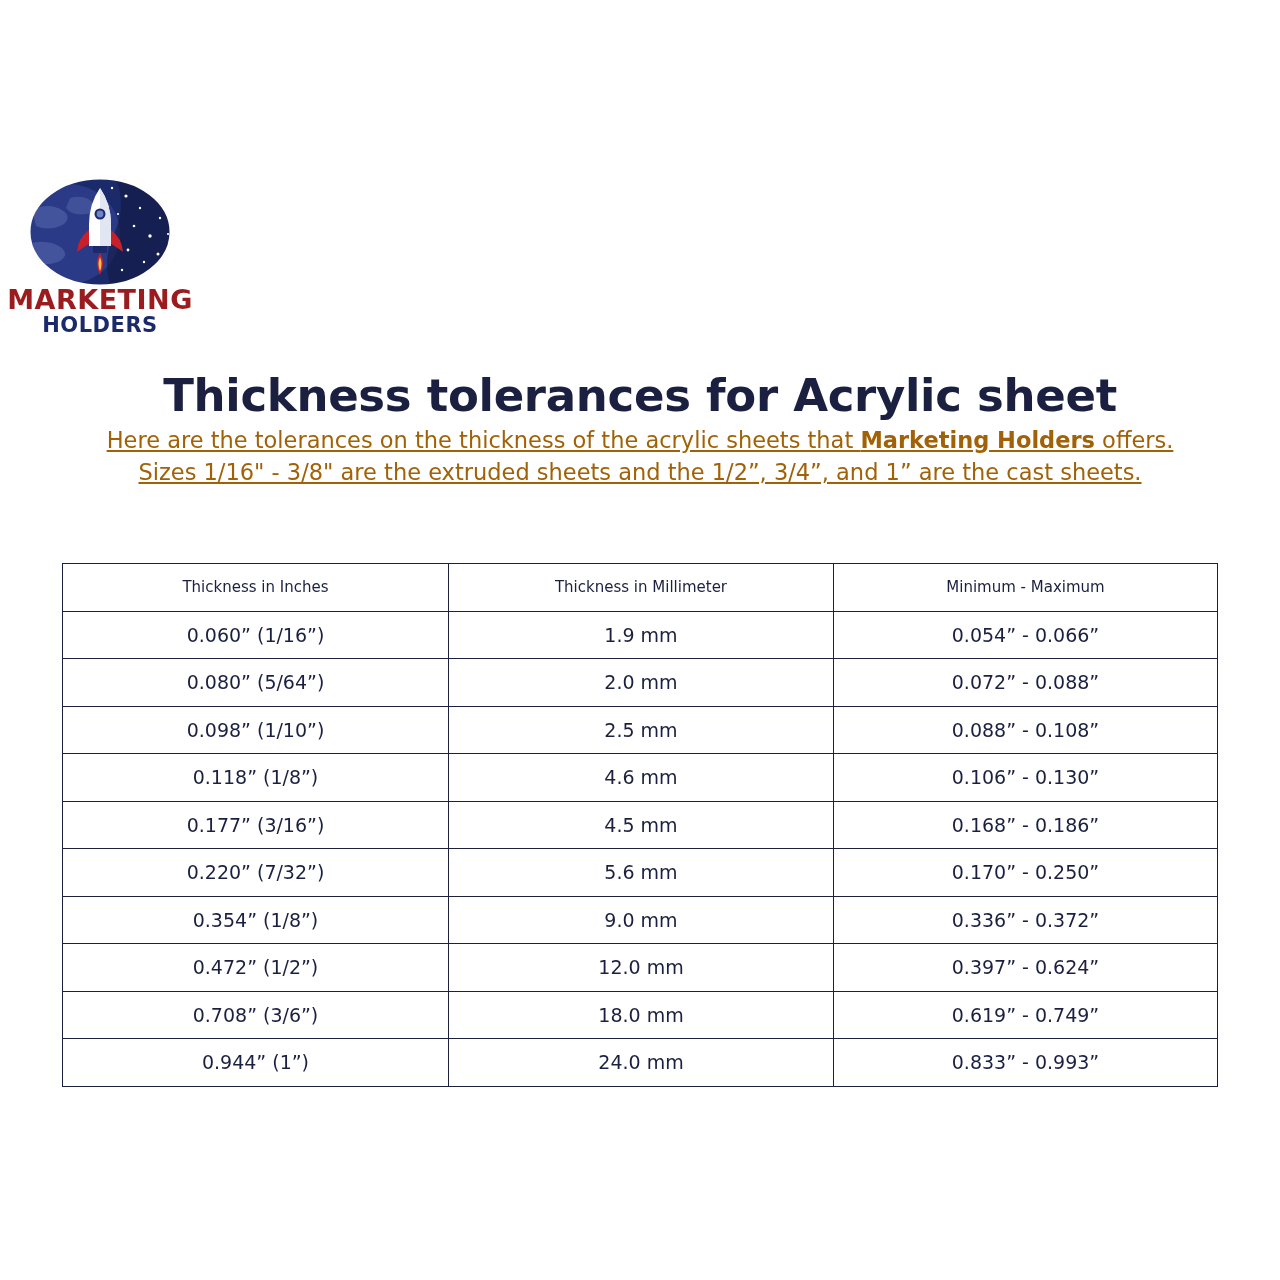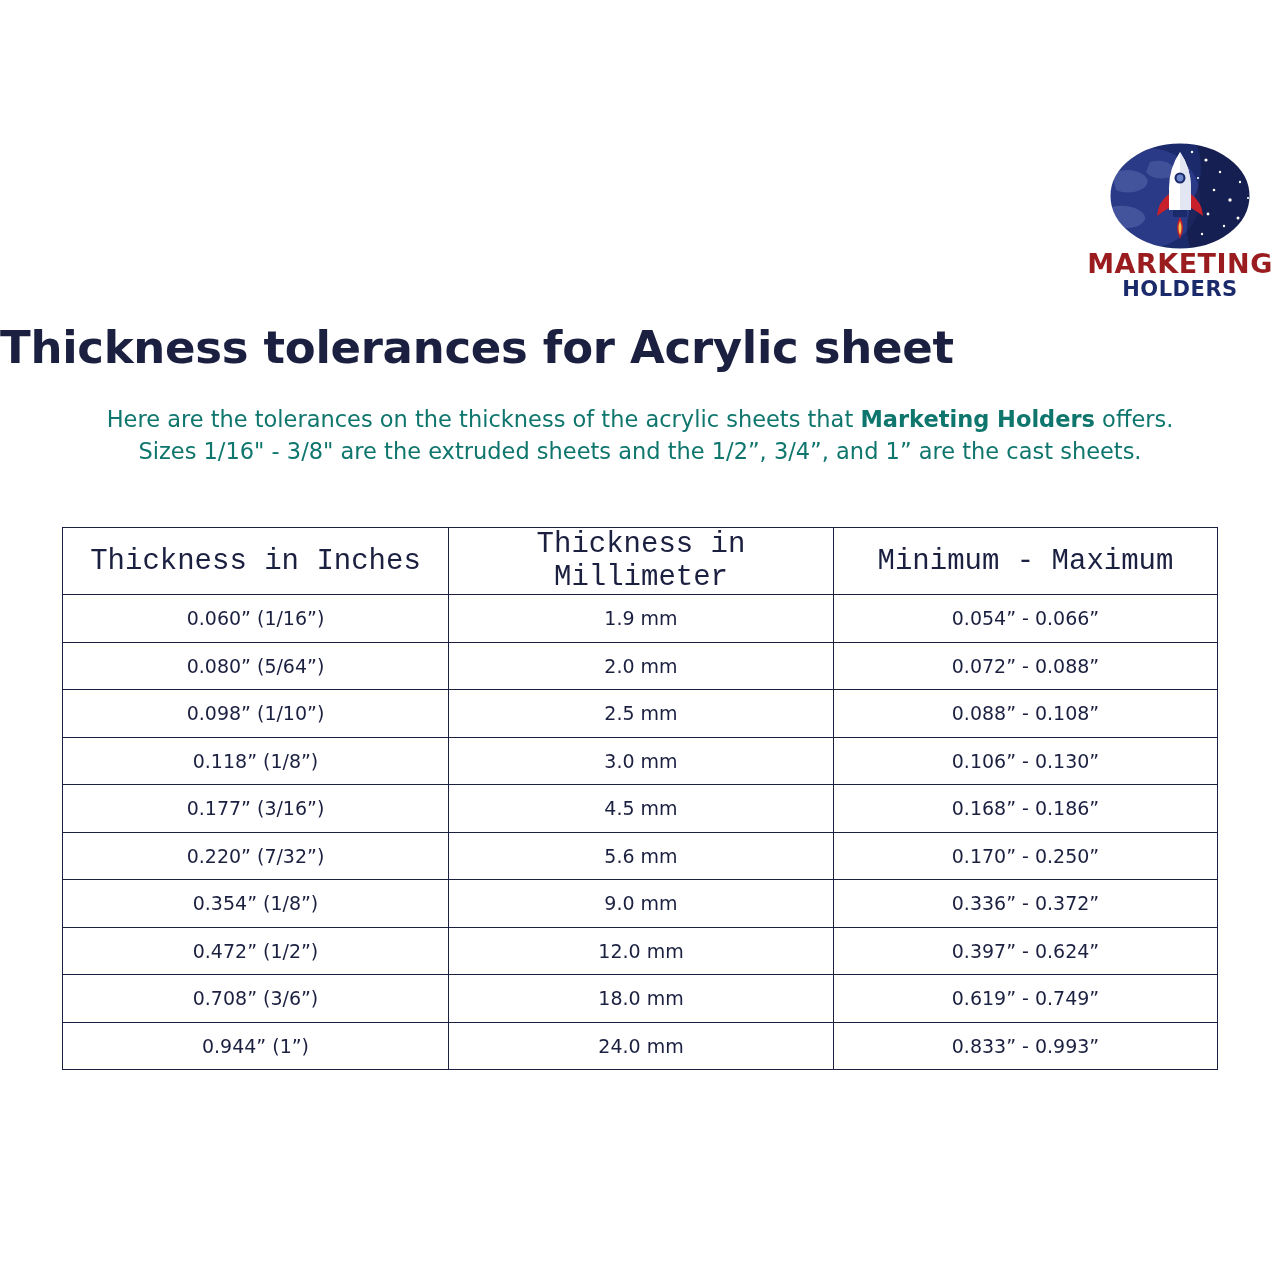--- a/index.html
+++ b/index.html
@@ -18,22 +18,23 @@
     width: 1280px;
     height: 1280px;
     position: relative;
     box-sizing: border-box;
   }
 
   
   .logo-wrap {
     width: 100%;
     display: flex;
-    justify-content: flex-end;
+    justify-content: flex-start;
     padding-top: 138px;
+    margin-top: 36px;
   }
   .logo {
     position: relative;
     width: 200px;
     height: 175px;
   }
   .logo-badge {
     position: absolute;
     left: 22px;
     top: 0;
@@ -60,34 +61,35 @@
     display: block;
     font-weight: bold;
     font-size: 21px;
     letter-spacing: 0.5px;
     color: #1b2a6b;
     margin-top: 2px;
   }
 
   
   .title {
-    margin: 8px 0 0 0;
-    text-align: left;
+    margin: 20px 0 0 0;
+    text-align: center;
     font-size: 45px;
     font-weight: bold;
     color: #1b2040;
     letter-spacing: -0.3px;
   }
   .subtitle {
-    margin: 30px auto 0 auto;
+    margin: 3px auto 0 auto;
     text-align: center;
     width: 1130px;
     font-size: 22.5px;
     line-height: 1.42;
-    color: #0f766e;
+    color: #a16207;
+    text-decoration: underline;
   }
   .subtitle b {
     font-weight: bold;
   }
 
   
   .table-wrap {
     position: absolute;
     left: 62px;
     top: 527px;
@@ -102,22 +104,21 @@
   table.tolerance td {
     border: 1px solid #1b2040;
     text-align: center;
     font-size: 19px;
     color: #1b2040;
     font-weight: normal;
     height: 46.5px;
     padding: 0;
   }
   table.tolerance th {
-    font-size: 29px;
-    font-family: Liberation Mono, monospace;
+    font-size: 15px;
   }
   table.tolerance col.c1 { width: 386px; }
   table.tolerance col.c2 { width: 385px; }
   table.tolerance col.c3 { width: 384px; }
 </style>
 </head>
 <body>
 
 <div class="page">
 
@@ -214,21 +215,21 @@
           <td>2.0 mm</td>
           <td>0.072” - 0.088”</td>
         </tr>
         <tr>
           <td>0.098” (1/10”)</td>
           <td>2.5 mm</td>
           <td>0.088” - 0.108”</td>
         </tr>
         <tr>
           <td>0.118” (1/8”)</td>
-          <td>3.0 mm</td>
+          <td>4.6 mm</td>
           <td>0.106” - 0.130”</td>
         </tr>
         <tr>
           <td>0.177” (3/16”)</td>
           <td>4.5 mm</td>
           <td>0.168” - 0.186”</td>
         </tr>
         <tr>
           <td>0.220” (7/32”)</td>
           <td>5.6 mm</td>

